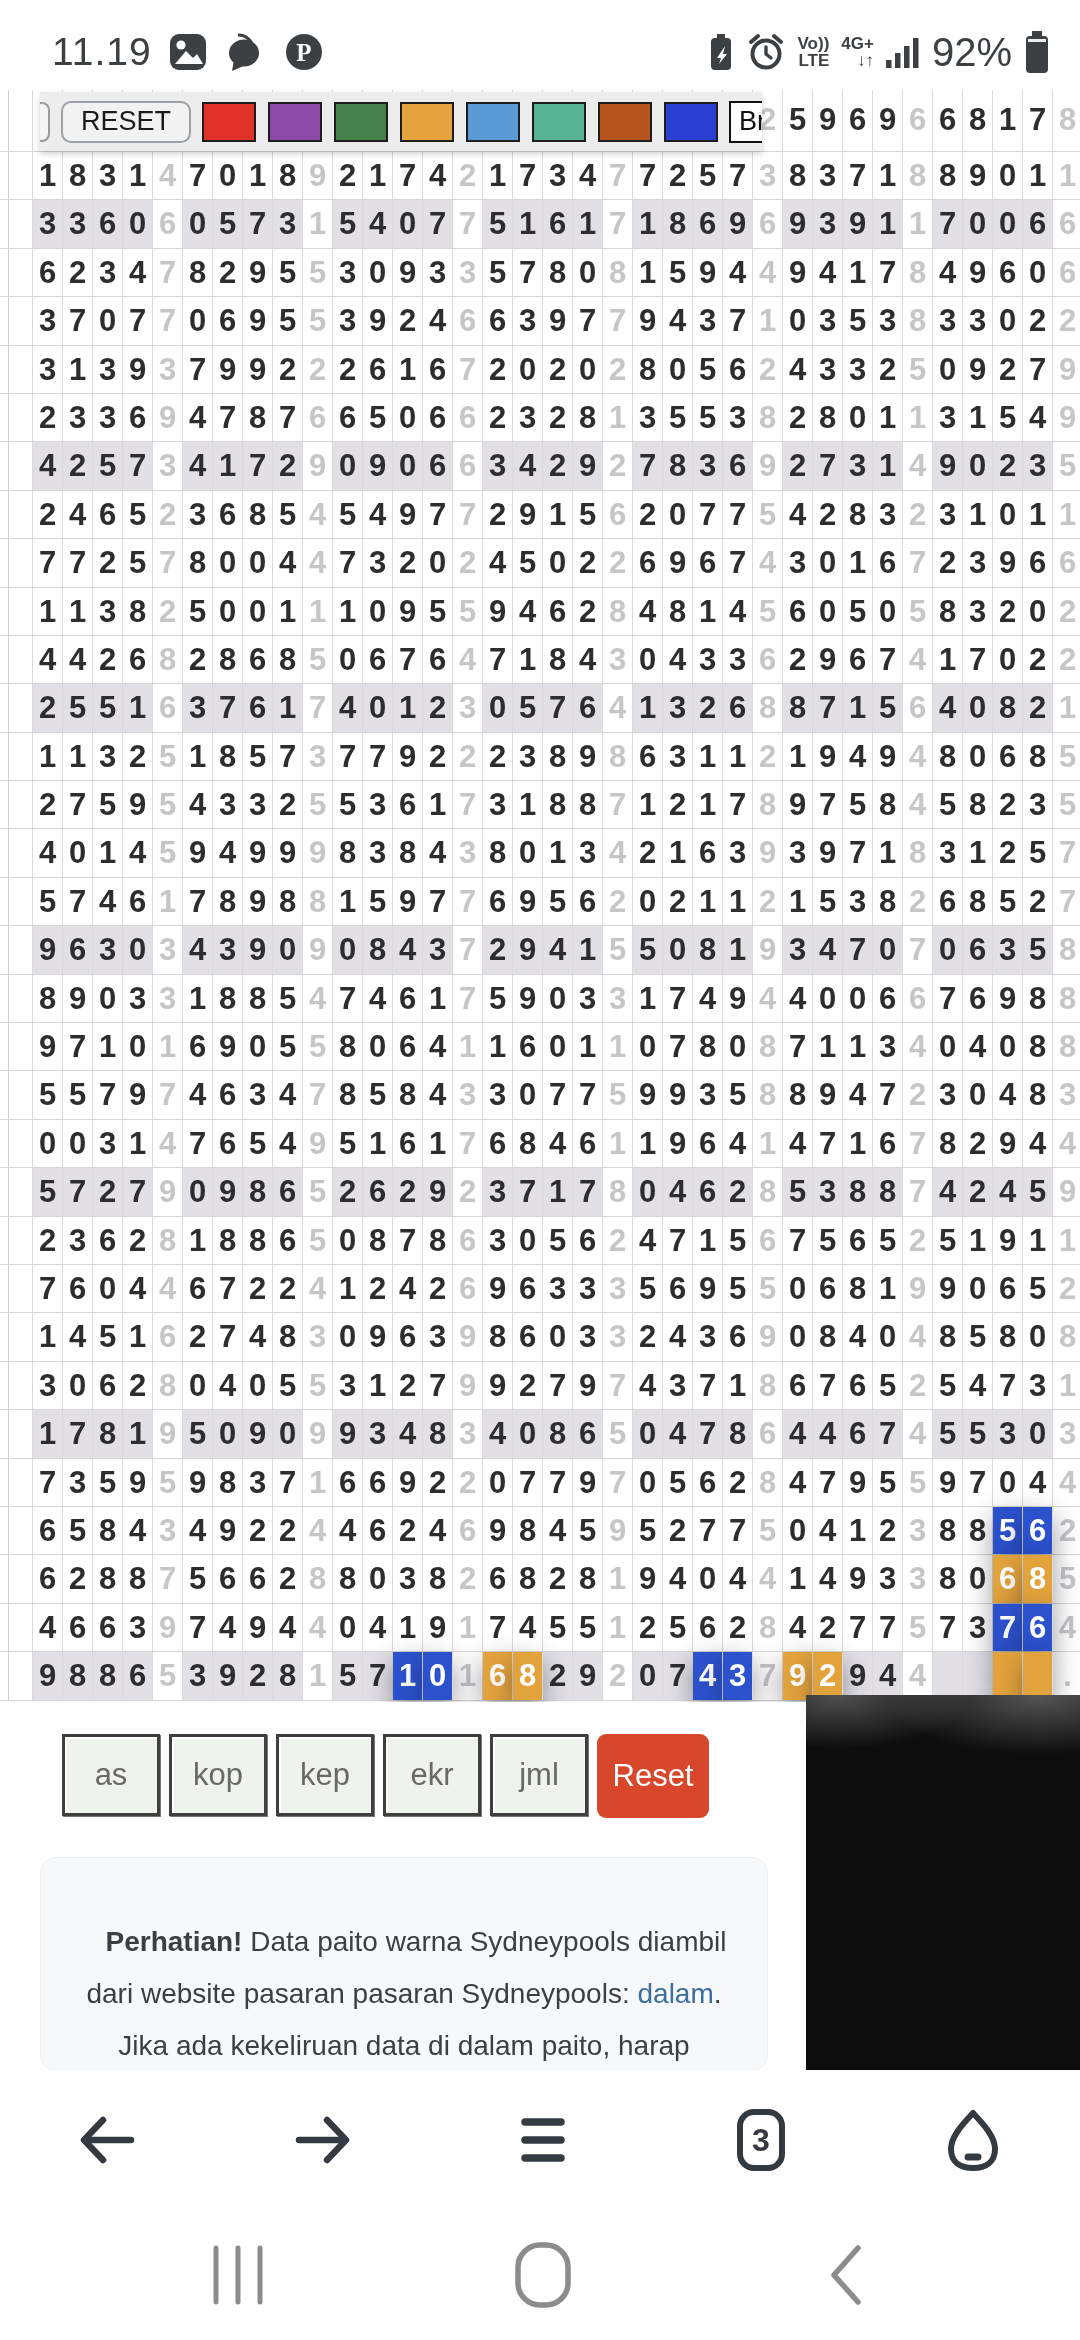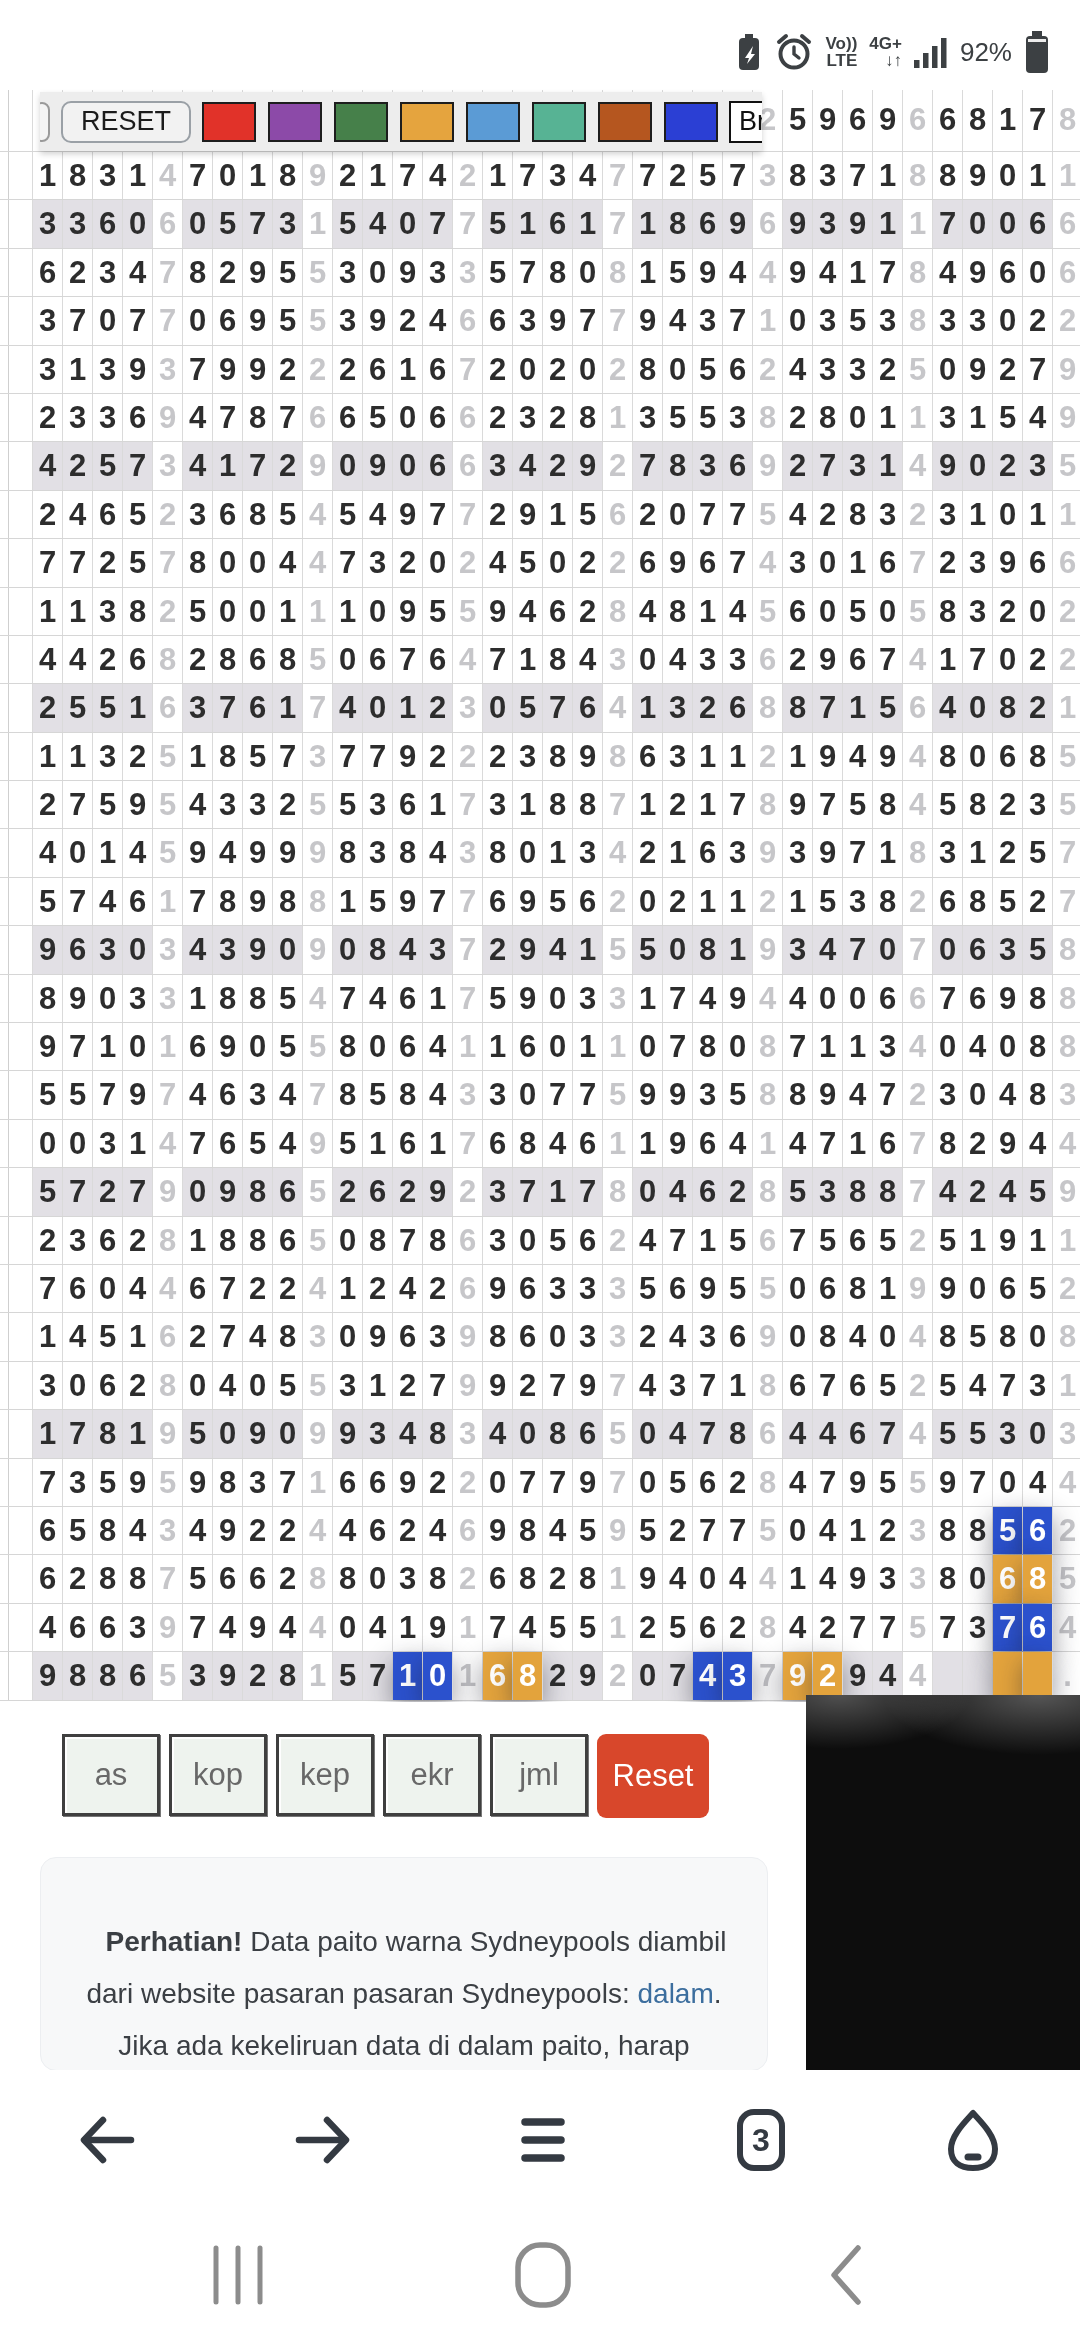--- a/index.html
+++ b/index.html
@@ -7,21 +7,21 @@
               font-family:"Liberation Sans", sans-serif; }
   .abs { position:absolute; }
 
   
   #statusbar { top:0; left:0; width:1080px; height:90px; background:#fff;
                display:flex; align-items:center; padding:14px 30px 0 52px; color:#3c4043; }
   #statusbar .left { display:flex; align-items:center; gap:16px; }
   #statusbar .time { font-size:39px; letter-spacing:1px; }
   #statusbar .right { margin-left:auto; display:flex; align-items:center; gap:12px; }
   .tinytwo { font-size:17px; font-weight:700; line-height:17px; text-align:right; }
-  #statusbar .pct { font-size:26px; }
+  #statusbar .pct { font-size:40px; }
 
   
   #tablewrap { top:90px; left:0; width:1080px; height:1612px; overflow:hidden; background:#fff; }
   .tr { display:flex; height:48.4px; border-bottom:1px solid #d6d6d6; padding-left:8px; background:#fff; }
   .tr.first { height:62px; }
   .cell { width:30px; flex:0 0 30px; border-right:1px solid #dadada; text-align:center;
           font-weight:700; font-size:31px; color:#2d2d2d; line-height:47px; background:#fff; }
   .tr.first .cell { line-height:60px; }
   .cell.sliver { width:25px; flex:0 0 25px; border-left:1px solid #cfcfcf; }
   .cell.sep { color:#c6c6c9; }
@@ -67,20 +67,43 @@
   #bnav { left:0; top:2070px; width:1080px; height:142px; background:#fff; z-index:8; }
   #bnav .ico { position:absolute; top:35px; }
   #snav { left:0; top:2212px; width:1080px; height:128px; background:#fff; z-index:8; }
   #snav .ico { position:absolute; top:28px; }
   svg { display:block; }
 </style>
 </head>
 <body>
 
 <div id="statusbar" class="abs">
+  <div class="left">
+    <span class="time">11.19</span>
+    <span>
+      <svg width="40" height="40" viewBox="0 0 40 40">
+          <rect x="2" y="2" width="36" height="36" rx="9" fill="#3c4043"></rect>
+          <circle cx="13" cy="13" r="4.6" fill="#fff"></circle>
+          <path d="M7 32 L18 19 L25 26 L29 22 L35 32 Z" fill="#fff"></path>
+        </svg>
+    </span>
+    <span>
+      <svg width="44" height="40" viewBox="0 0 44 40">
+          <path d="M14 3 a15 13.5 0 0 1 15 13 a15 13.5 0 0 1 -2 7" fill="none" stroke="#3c4043" stroke-width="3"></path>
+          <ellipse cx="20" cy="21" rx="15" ry="13.5" fill="#3c4043"></ellipse>
+          <path d="M10 28 L8 39 L22 33 Z" fill="#3c4043"></path>
+        </svg>
+    </span>
+    <span>
+      <svg width="40" height="40" viewBox="0 0 40 40">
+          <circle cx="20" cy="20" r="18" fill="#3c4043"></circle>
+          <text x="20" y="29" font-size="25" font-weight="bold" fill="#fff" text-anchor="middle" font-family="Liberation Serif, serif">P</text>
+        </svg>
+    </span>
+  </div>
   <div class="right">
     <span>
       <svg width="26" height="40" viewBox="0 0 26 40">
           <rect x="9" y="2" width="8" height="4" fill="#3c4043"></rect>
           <rect x="3" y="6" width="20" height="32" rx="4" fill="#3c4043"></rect>
           <path d="M9 26 L17 14 L15 22 L19 22 L11 32 L13 26 Z" fill="#fff"></path>
         </svg>
     </span>
     <span>
       <svg width="40" height="40" viewBox="0 0 40 40">

